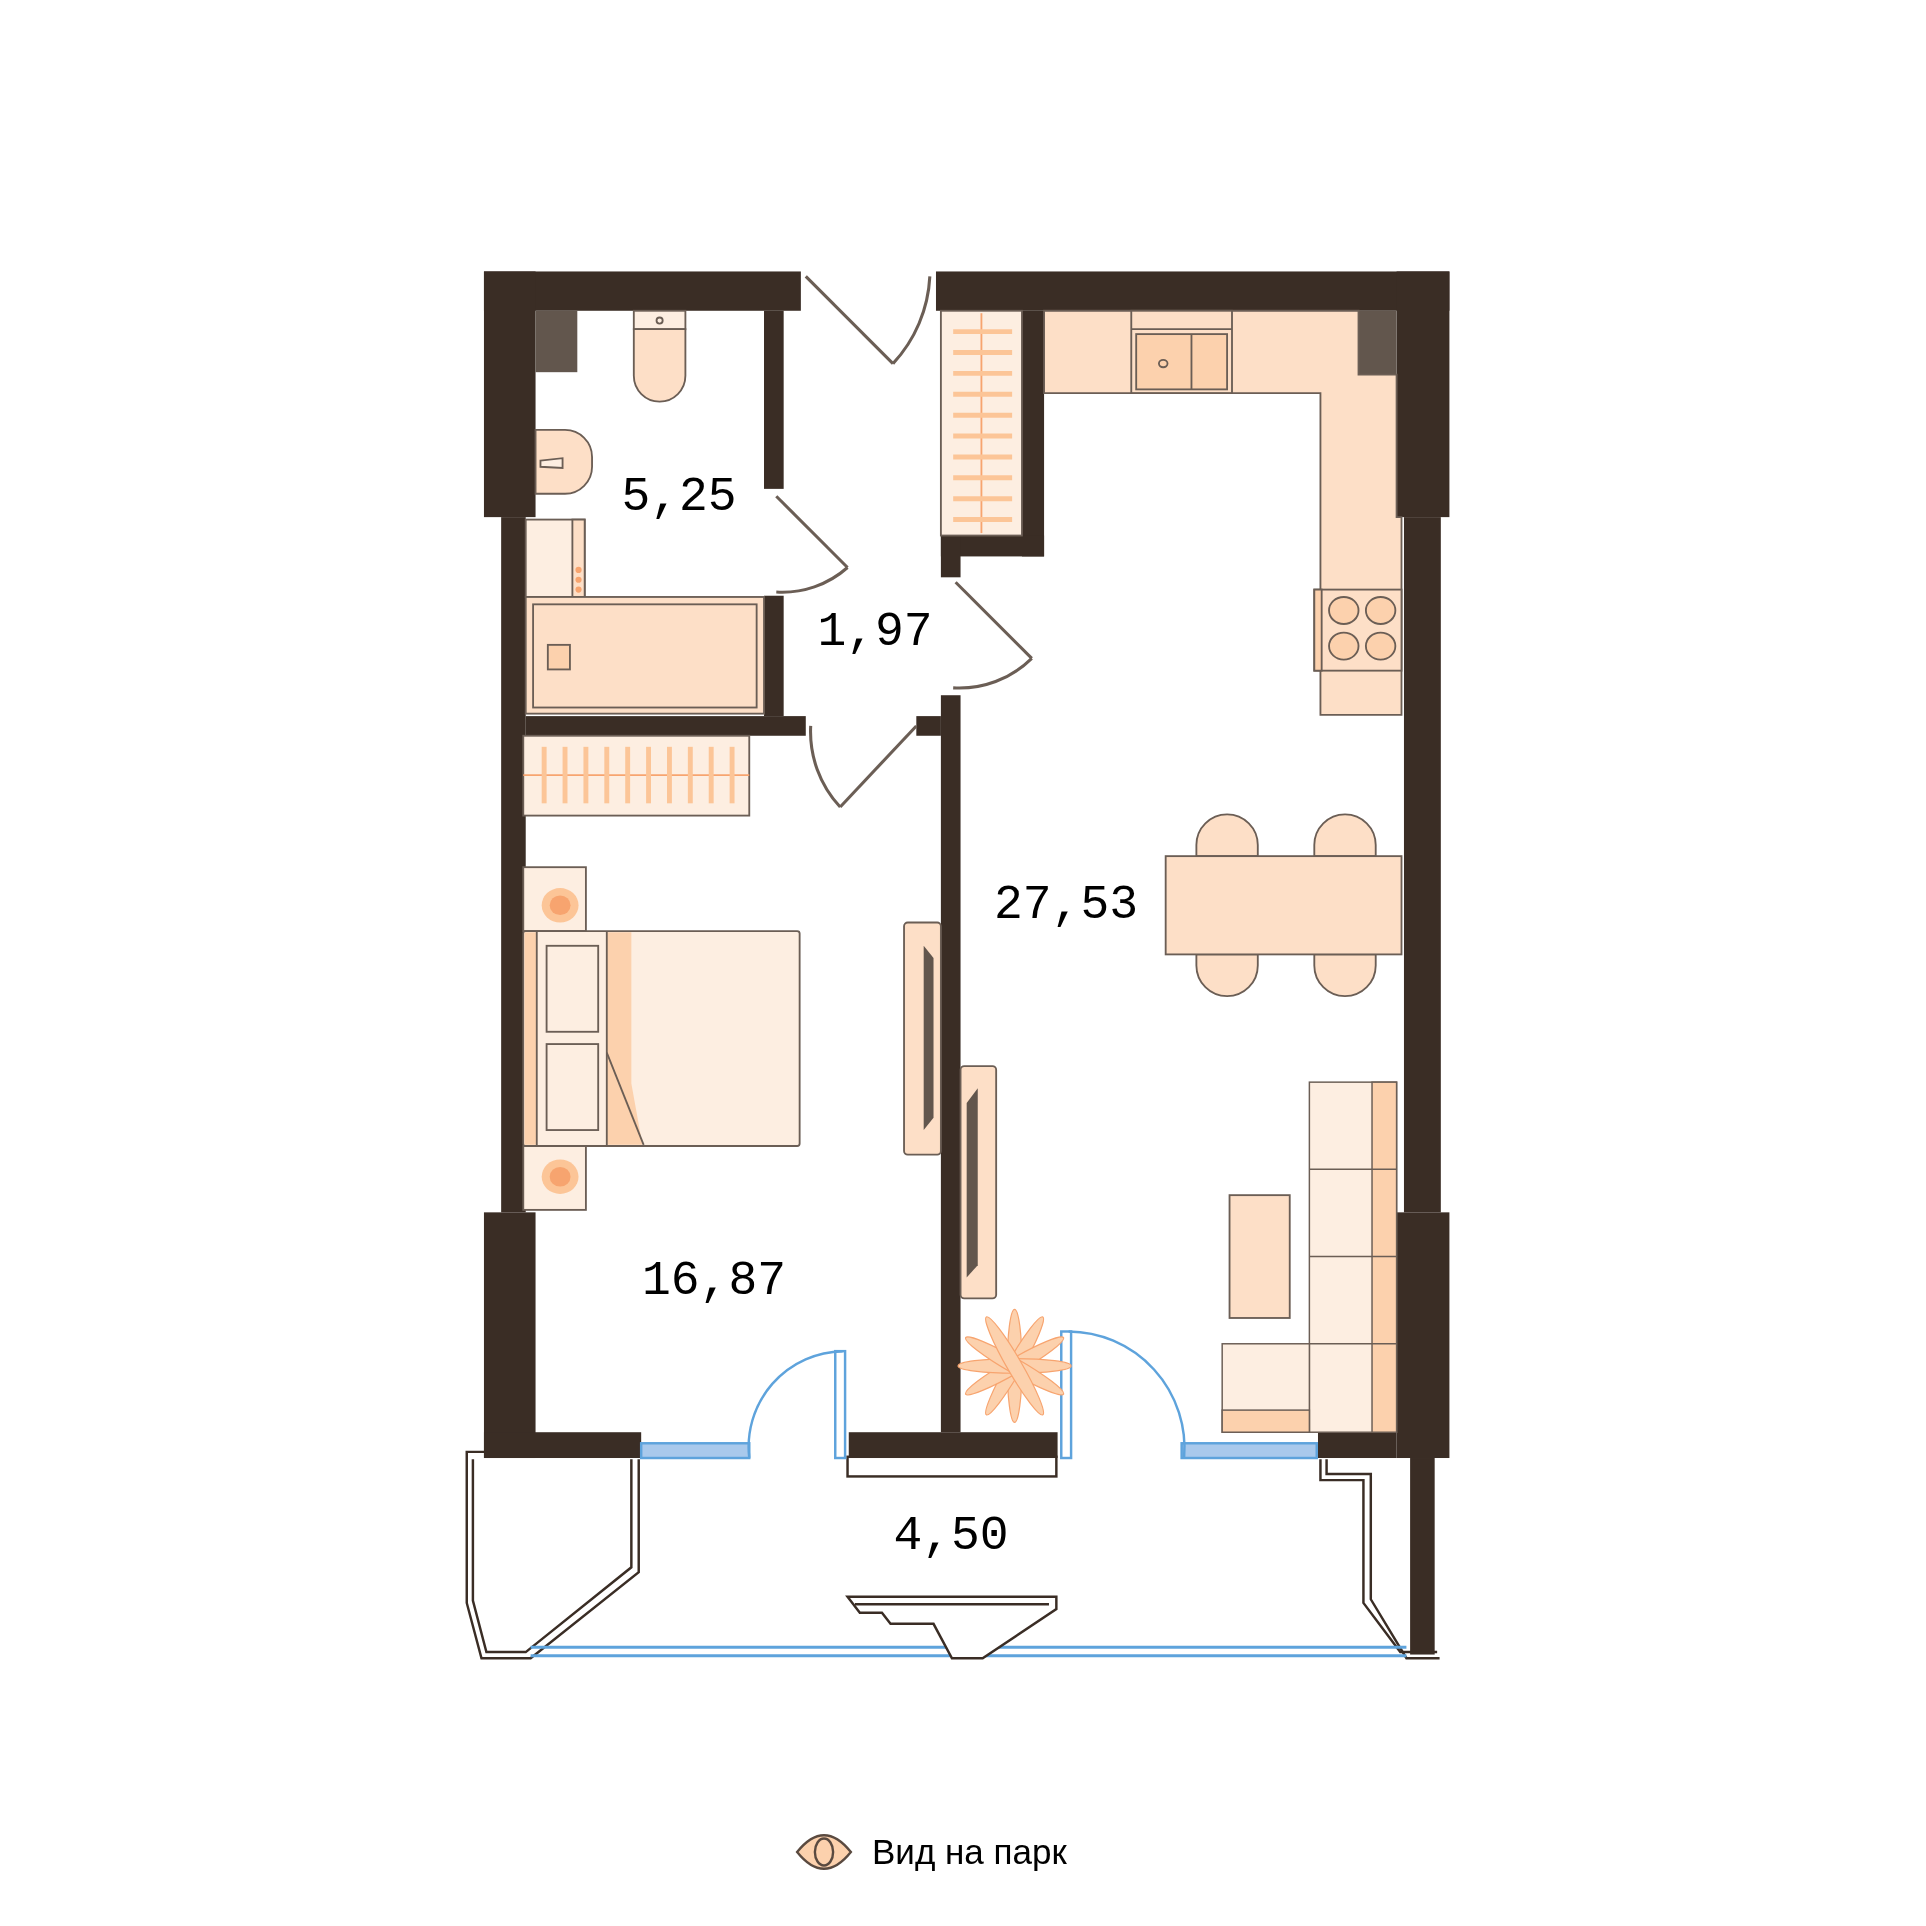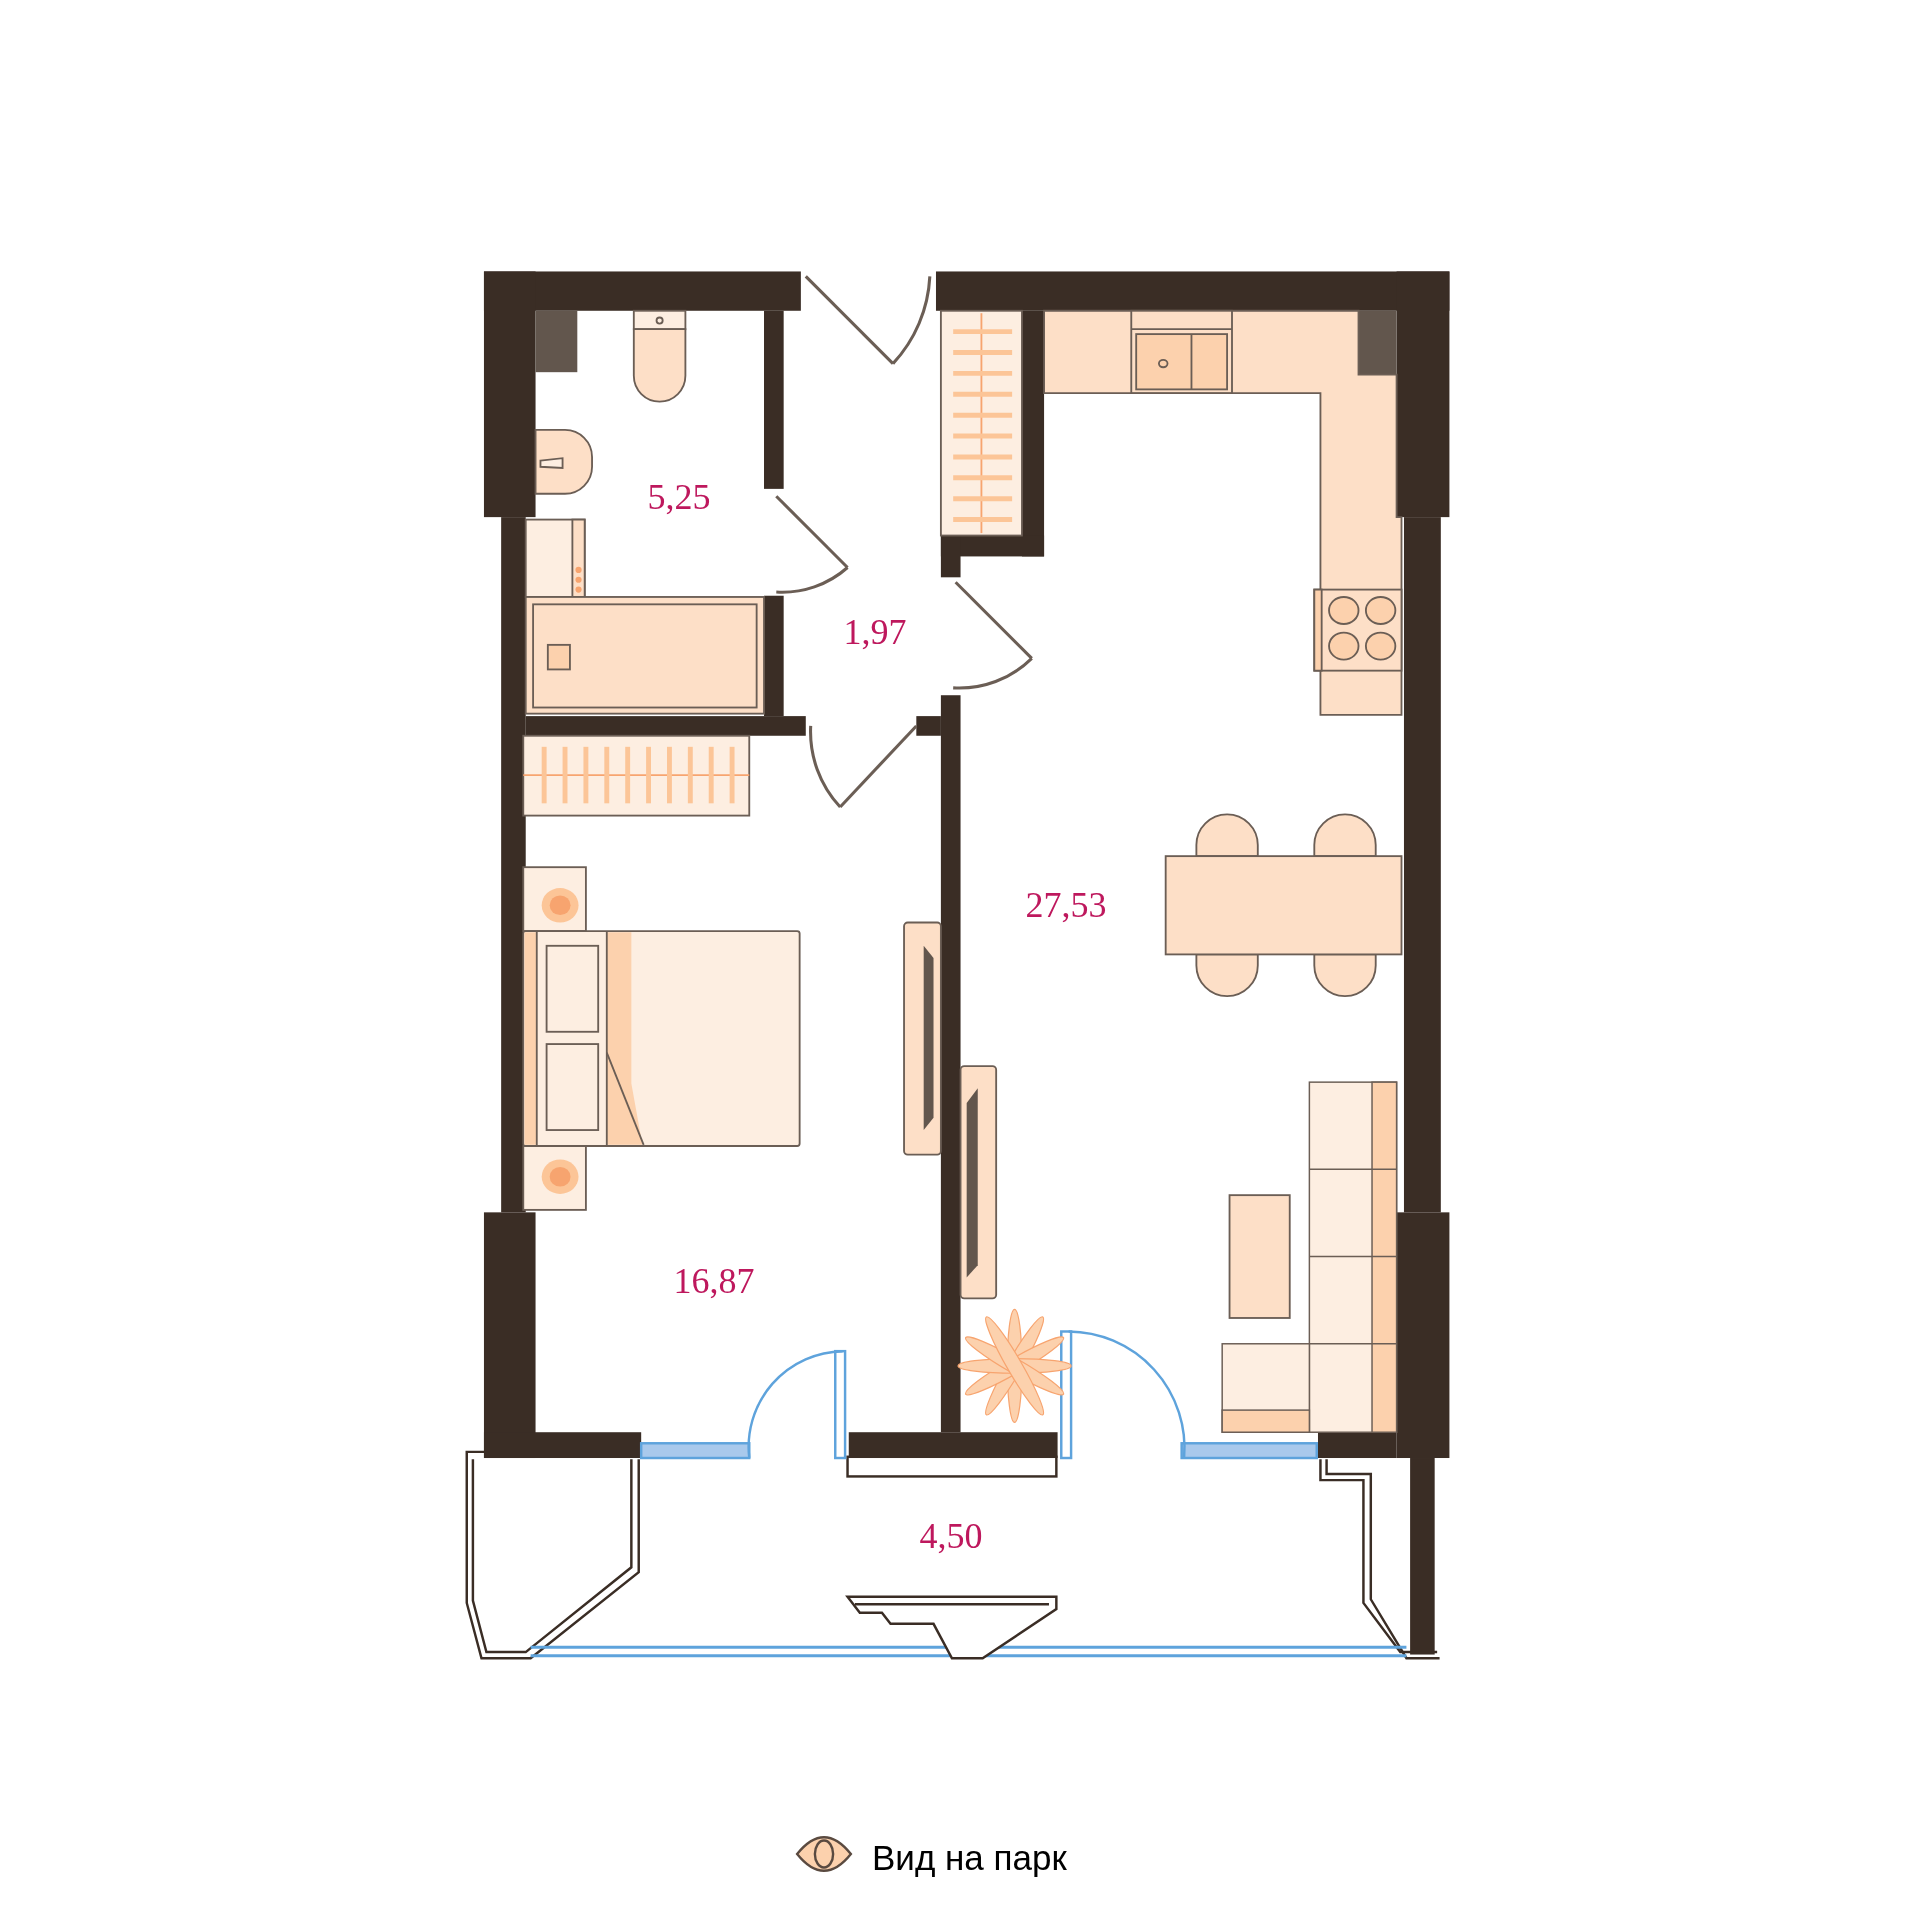--- a/index.html
+++ b/index.html
@@ -1,19 +1,19 @@
 <!DOCTYPE html>
 <html style="font-size:7.7px"><head>
 <meta charset="utf-8">
 <style>
   html, body { margin: 0; padding: 0; background: #ffffff; }
   body { width: 1926px; height: 1926px; position: relative; overflow: hidden; }
   #plan { position: absolute; left: 0; top: 0; width: 1926px; height: 1926px; }
-  .area-label { position: absolute; font-family: Liberation Serif, serif; color: #be185d; font-size: 36px; transform: translate(-50%, -50%); white-space: nowrap; }
-  .legend { position: absolute; left: 795px; top: 1825px; height: 53px; display: flex; align-items: flex-end; gap: 19px; }
+  .area-label { position: absolute; font-family: Liberation Mono, monospace; color: #000000; font-size: 48px; transform: translate(-50%, -50%); white-space: nowrap; }
+  .legend { position: absolute; left: 795px; top: 1825px; height: 53px; display: flex; align-items: center; gap: 19px; }
   .legend-text { font-family: "Liberation Sans", sans-serif; font-size: 35px; color: #000; }
 </style>
 </head>
 <body>
 
 <svg id="plan" viewBox="0 0 1568 1568" xmlns="http://www.w3.org/2000/svg">
 
   <g fill="none" stroke="#3a2d25" stroke-width="2">
     <path d="M395 1182 L380 1182 L380 1305 L392 1350 L432 1350 L520 1280 L520 1188"></path>
     <path d="M385 1188 L385 1303 L396 1345 L428 1345 L514 1276 L514 1188"></path>

